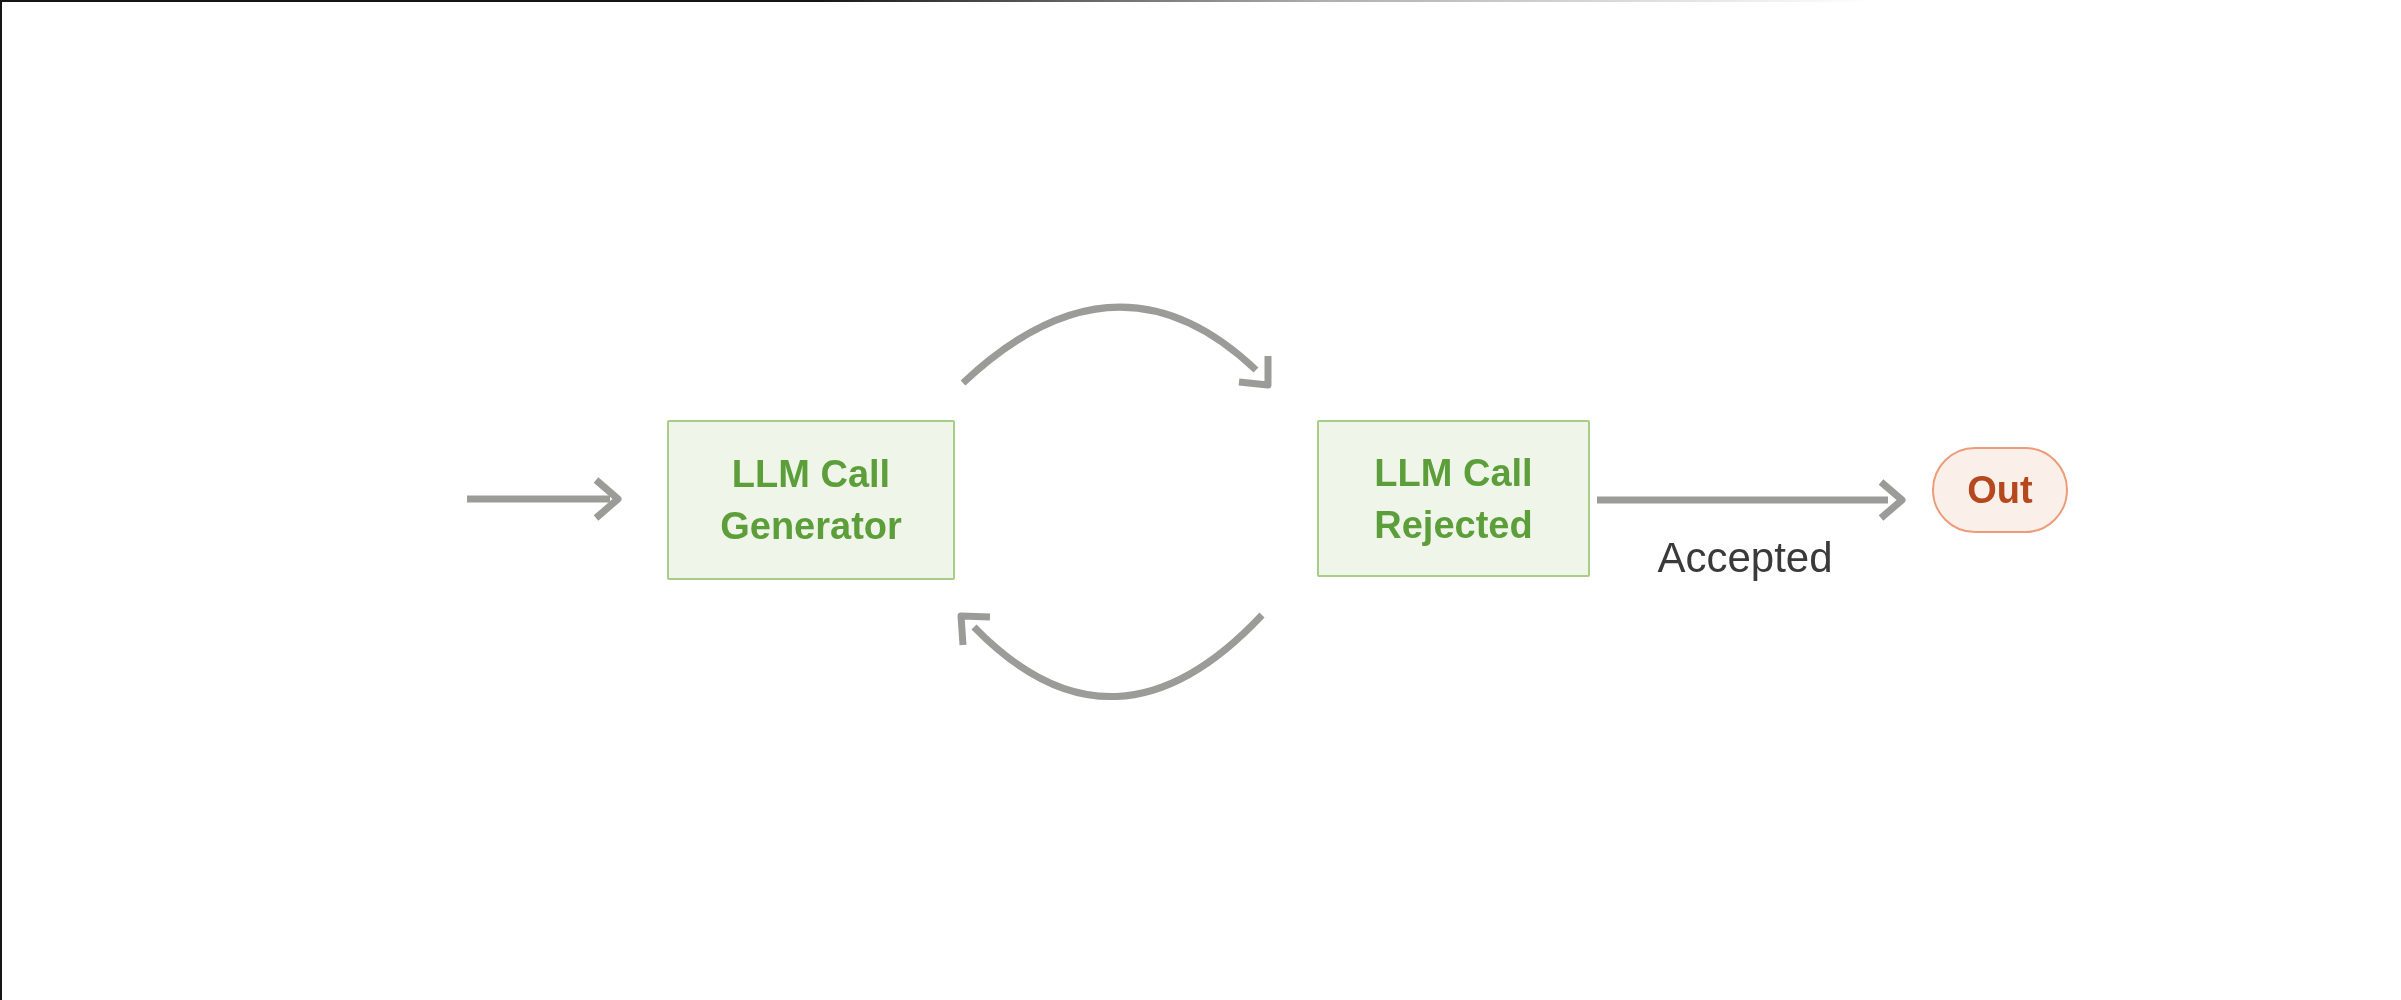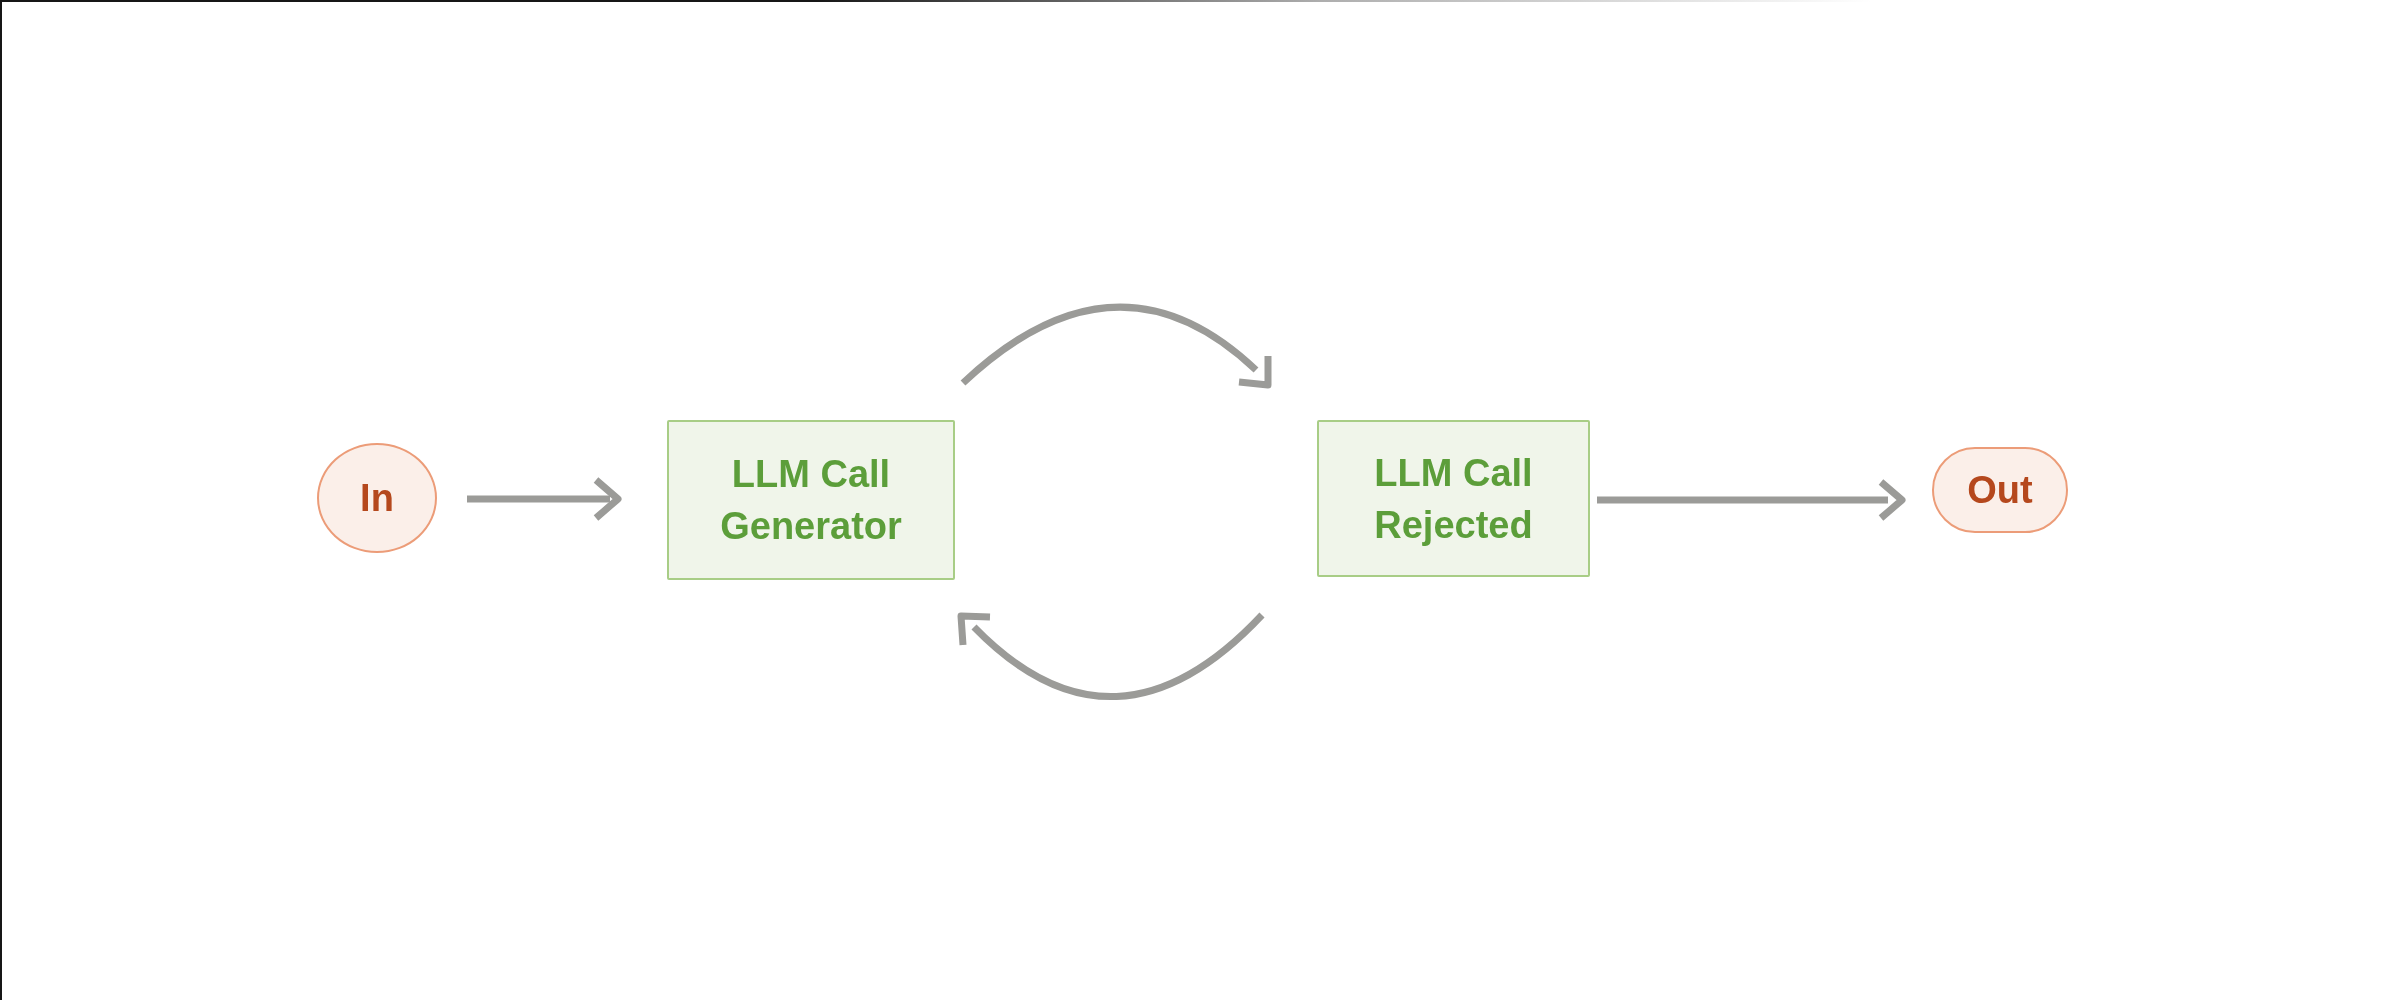--- a/index.html
+++ b/index.html
@@ -89,38 +89,36 @@
       <path d="M1262 615 Q1115 772 974 627"></path>
       <path d="M990 617 L961 616 L963 645"></path>
     </g>
 
     <g>
       <path d="M1597 500 L1888 500"></path>
       <path d="M1881 482 L1902 500 L1881 518"></path>
     </g>
   </svg>
 
-  <div class="node pill pill-in">
-    <span>In</span>
-  </div>
 
   <div class="node box box-generator">
     <div>
       <div>LLM Call</div>
       <div>Generator</div>
     </div>
   </div>
 
   <div class="node box box-evaluator">
     <div>
       <div>LLM Call</div>
       <div>Rejected</div>
     </div>
   </div>
 
   <div class="node pill pill-out">
     <span>Out</span>
   </div>
 
 
+  <div class="edge-label label-accepted">Accepted</div>
 
 
 </div>
 
 </body></html>

